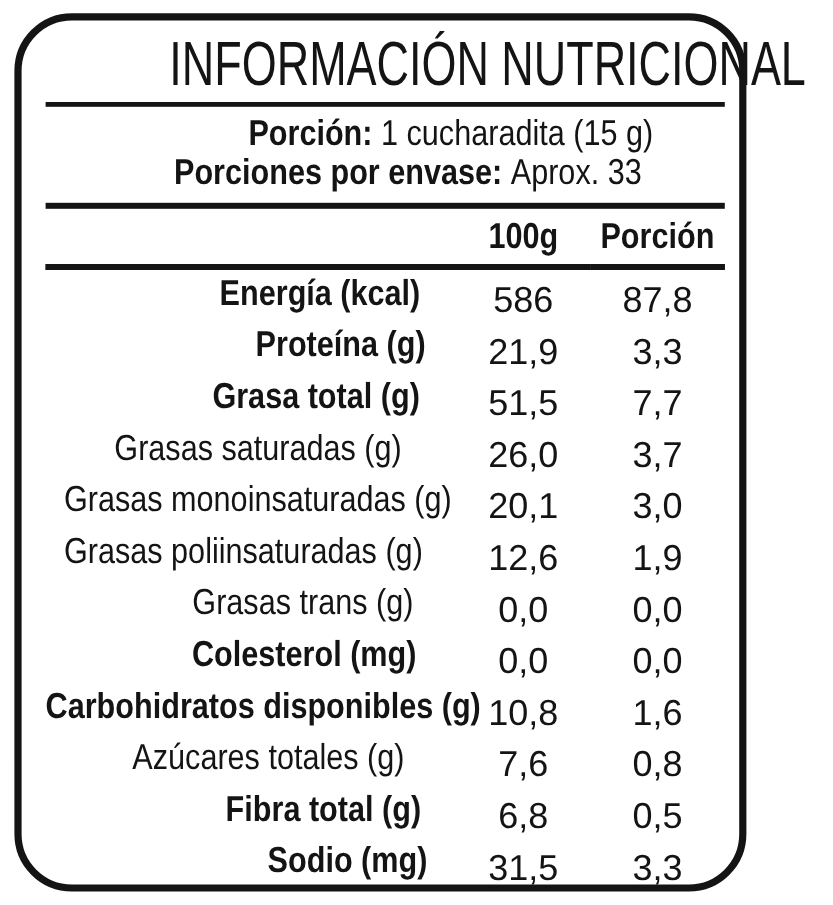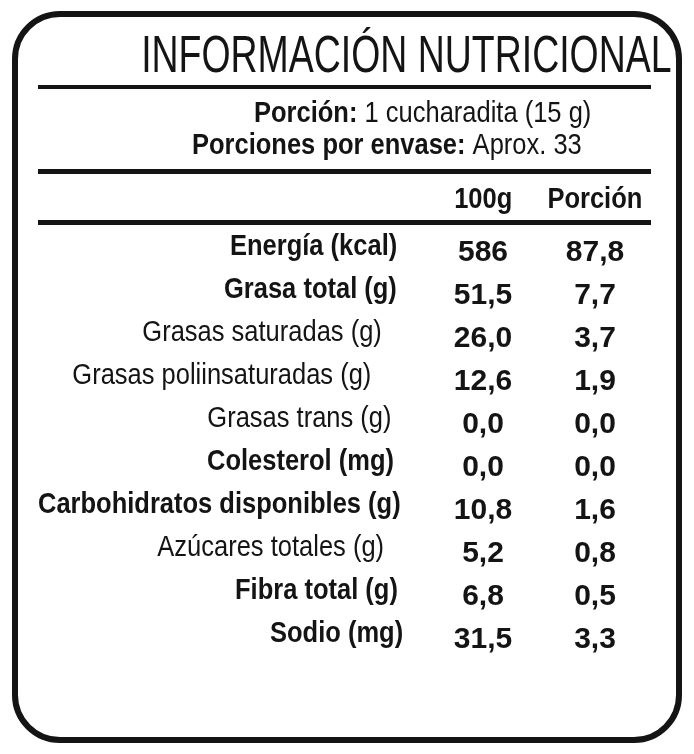--- a/index.html
+++ b/index.html
@@ -10,26 +10,26 @@
   .page {
     width: 694px;
     height: 754px;
     background: #ffffff;
     font-family: "Liberation Sans", "DejaVu Sans", sans-serif;
     color: #141414;
     overflow: hidden;
   }
   .panel {
     box-sizing: border-box;
-    width: 670px;
+    width: 610px;
     height: 732px;
     margin: 11px 12px;
     border: 6px solid #141414;
     border-radius: 48px;
-    padding: 6px 25px 8px 20px;
+    padding: 6px 12px 8px 20px;
     background: #ffffff;
   }
   .title {
     text-align: center;
     font-size: 52px;
     line-height: 62px;
     font-weight: 400;
     white-space: nowrap;
   }
   .title-text {
@@ -87,21 +87,21 @@
     font-weight: bold;
     text-align: right;
     vertical-align: top;
     padding: 3px 0 0 0;
     overflow: visible;
   }
   td.lbl.reg { font-weight: 400; }
   td.lbl.ind .cond { padding-left: 18px; }
   td.val {
     font-size: 30px;
-    font-weight: 700;
+    font-weight: 400;
     text-align: center;
     vertical-align: top;
     padding: 9px 0 0 0;
   }
 </style>
 </head>
 <body>
 
 <div class="page">
   <div class="panel">
@@ -135,30 +135,40 @@
           </th>
         </tr>
       </thead>
       <tbody id="rows">
           <tr>
             <td class="lbl"><span class="cond">Energía (kcal)</span></td>
             <td class="val">586</td>
             <td class="val">87,8</td>
           </tr>
           <tr>
+            <td class="lbl"><span class="cond">Proteína (g)</span></td>
+            <td class="val">21,9</td>
+            <td class="val">3,3</td>
+          </tr>
+          <tr>
             <td class="lbl"><span class="cond">Grasa total (g)</span></td>
             <td class="val">51,5</td>
             <td class="val">7,7</td>
           </tr>
           <tr>
             <td class="lbl reg ind"><span class="cond">Grasas saturadas (g)</span></td>
             <td class="val">26,0</td>
             <td class="val">3,7</td>
           </tr>
           <tr>
+            <td class="lbl reg ind"><span class="cond">Grasas monoinsaturadas (g)</span></td>
+            <td class="val">20,1</td>
+            <td class="val">3,0</td>
+          </tr>
+          <tr>
             <td class="lbl reg ind"><span class="cond">Grasas poliinsaturadas (g)</span></td>
             <td class="val">12,6</td>
             <td class="val">1,9</td>
           </tr>
           <tr>
             <td class="lbl reg ind"><span class="cond">Grasas trans (g)</span></td>
             <td class="val">0,0</td>
             <td class="val">0,0</td>
           </tr>
           <tr>
@@ -166,21 +176,21 @@
             <td class="val">0,0</td>
             <td class="val">0,0</td>
           </tr>
           <tr>
             <td class="lbl"><span class="cond">Carbohidratos disponibles (g)</span></td>
             <td class="val">10,8</td>
             <td class="val">1,6</td>
           </tr>
           <tr>
             <td class="lbl reg ind"><span class="cond">Azúcares totales (g)</span></td>
-            <td class="val">5,2</td>
+            <td class="val">7,6</td>
             <td class="val">0,8</td>
           </tr>
           <tr>
             <td class="lbl"><span class="cond">Fibra total (g)</span></td>
             <td class="val">6,8</td>
             <td class="val">0,5</td>
           </tr>
           <tr>
             <td class="lbl"><span class="cond">Sodio (mg)</span></td>
             <td class="val">31,5</td>

